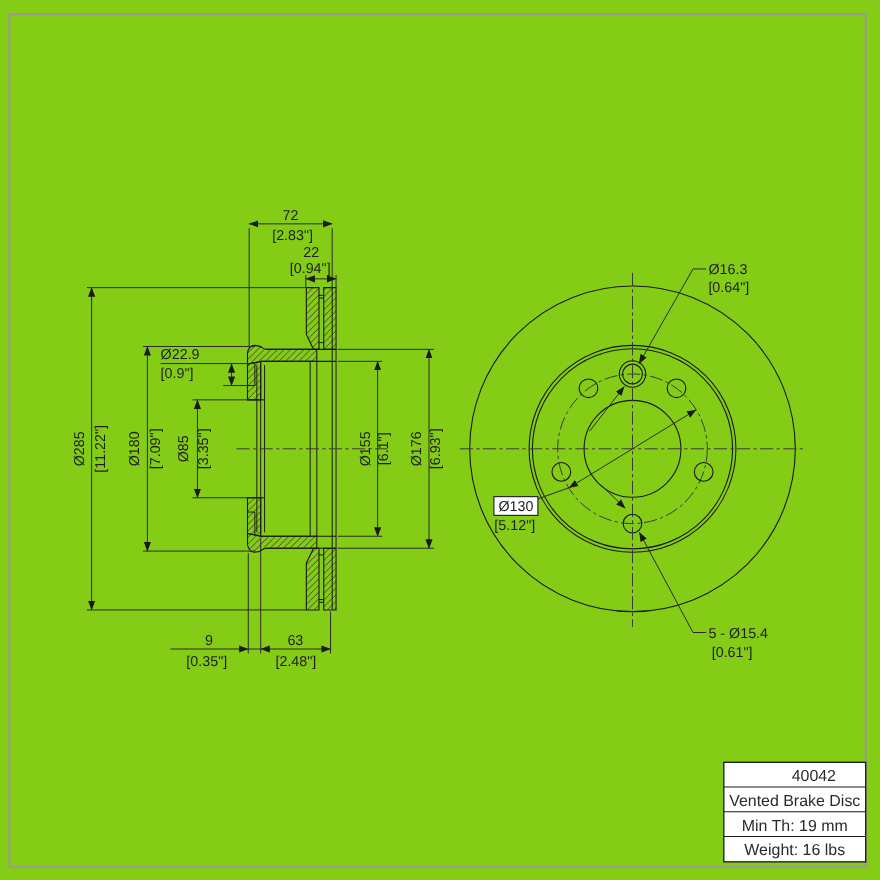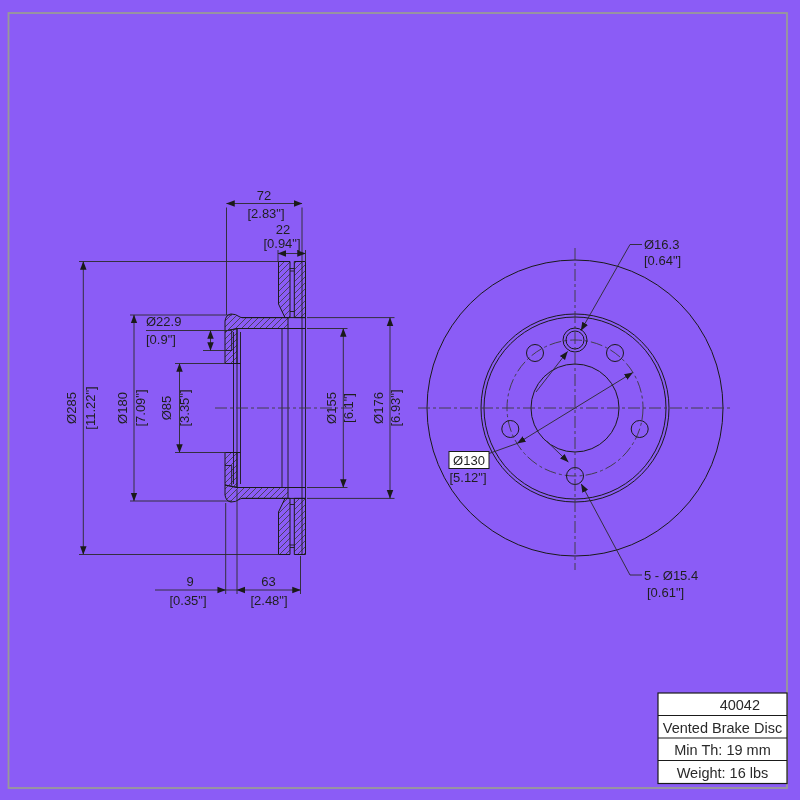--- a/index.html
+++ b/index.html
@@ -1,16 +1,16 @@
 <!DOCTYPE html>
 <html><head>
 <meta charset="utf-8">
 <style>
   html,body{margin:0;padding:0;background:#fff;}
-  .page{position:relative;width:800px;height:800px;background:#8b5cf6;font-family:"Liberation Sans",sans-serif;}
+  .page{position:relative;width:800px;height:800px;background:#84cc16;font-family:"Liberation Sans",sans-serif;}
   svg{position:absolute;left:0;top:0;}
   text{fill:#1f1f1f;font-family:"Liberation Sans",sans-serif;font-size:13px;}
   .ln{stroke:#1a1a1a;stroke-width:1;fill:none;}
   .thin{stroke:#1a1a1a;stroke-width:0.9;fill:none;}
   .dim{stroke:#2a2a2a;stroke-width:0.9;fill:none;}
   .cl{stroke:#3a3a3a;stroke-width:0.9;fill:none;stroke-dasharray:12 3 3 3;}
   .hatched{fill:url(#h);stroke:#1a1a1a;stroke-width:1;}
   .tbl-text{font-size:14.5px;fill:#2a2a2a;}
 </style>
 </head>

